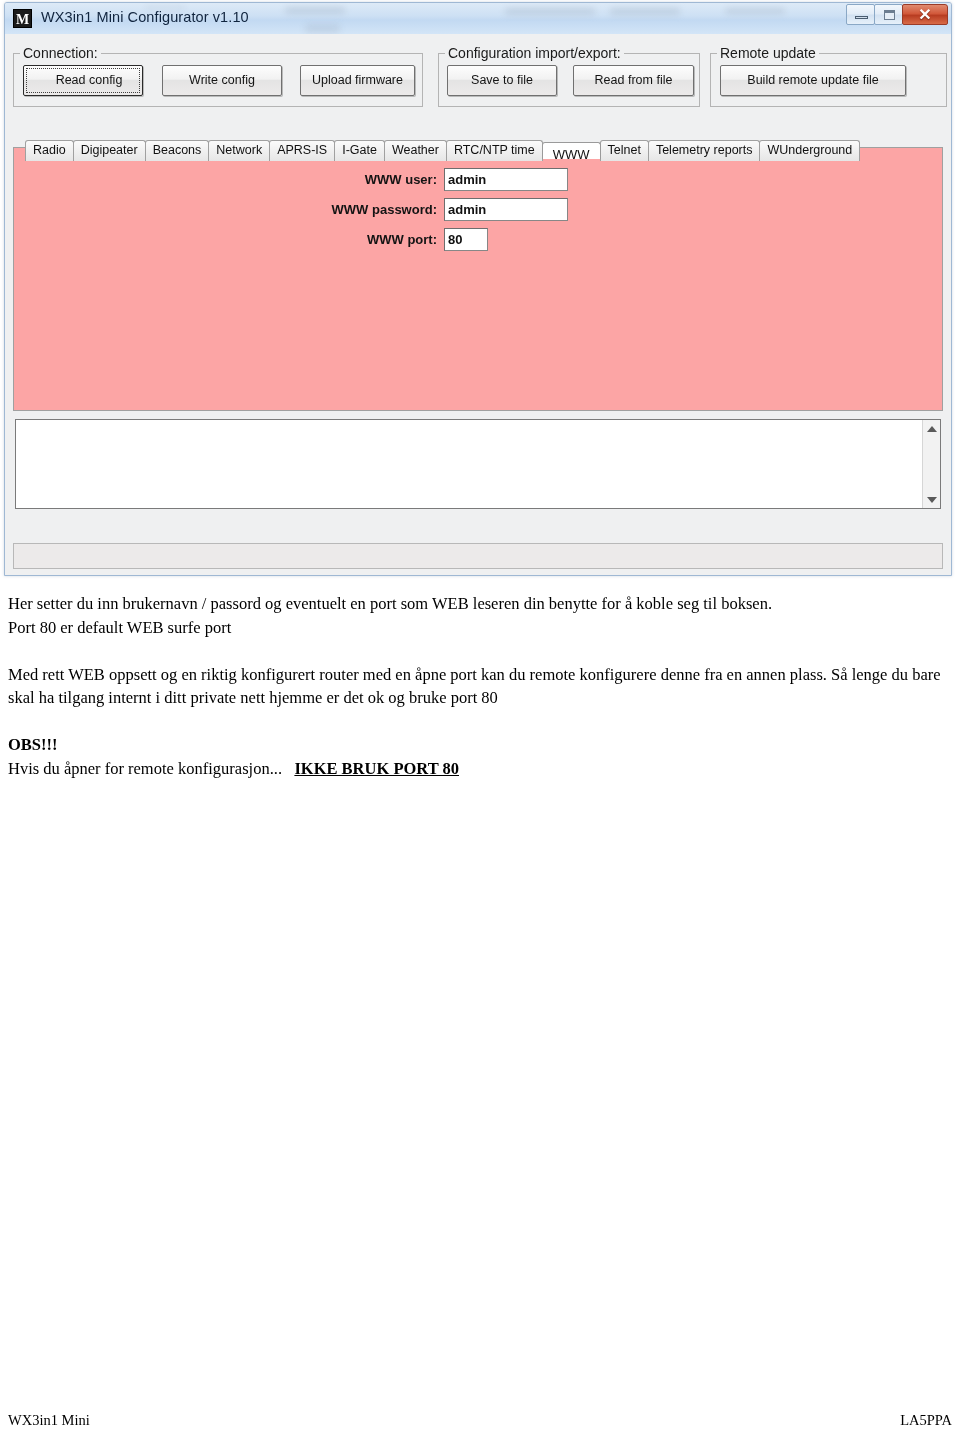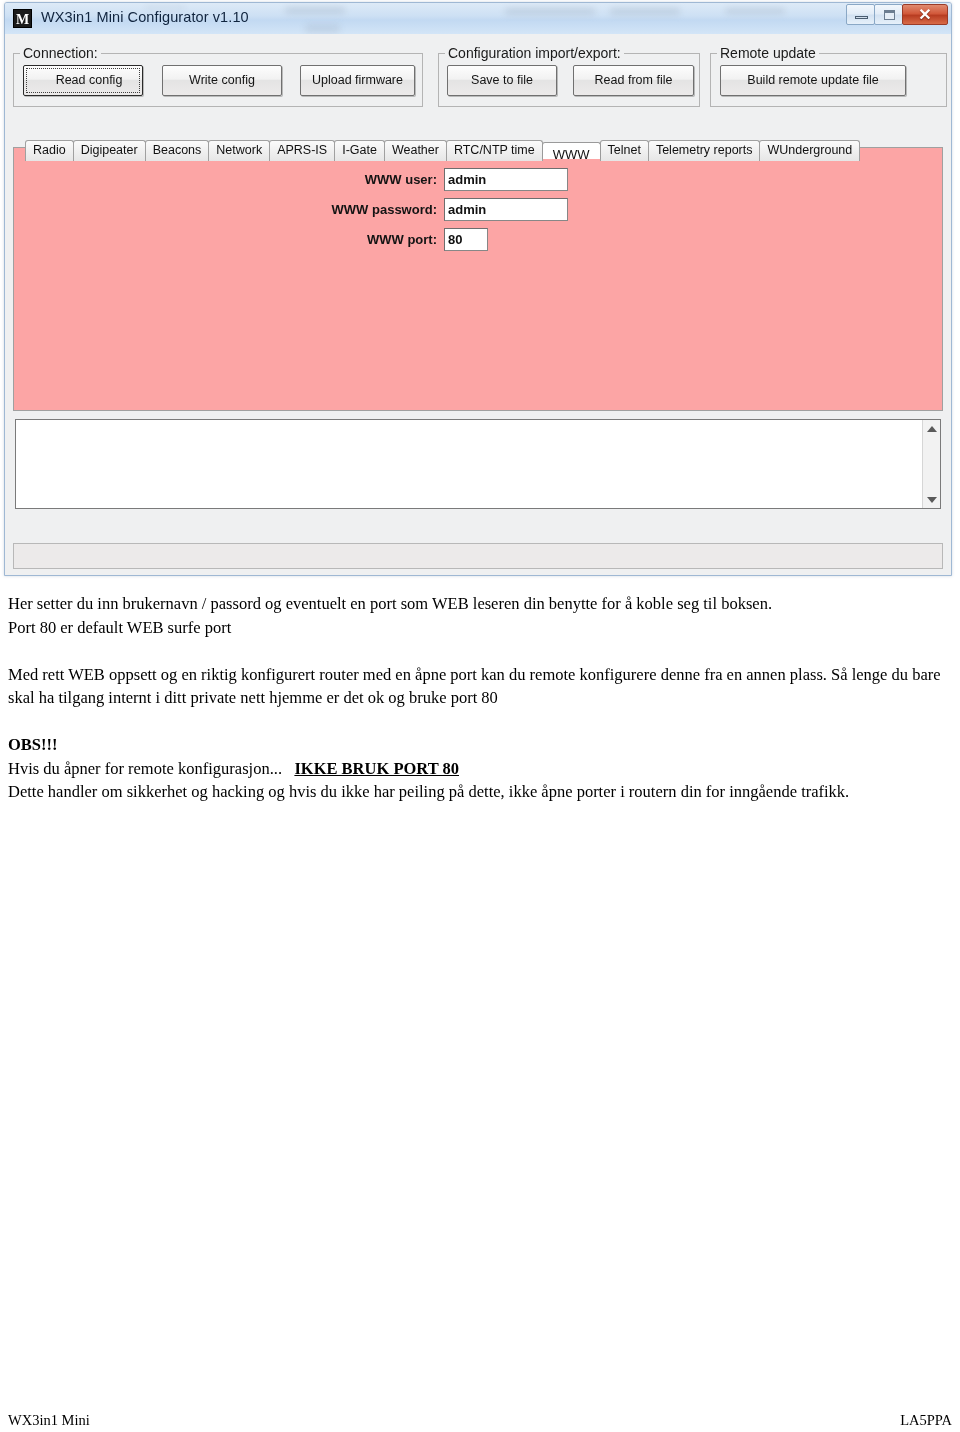--- a/index.html
+++ b/index.html
@@ -501,19 +501,18 @@
   <p>Port 80 er default WEB surfe port</p>
   <p class="blank"></p>
   <p>Med rett WEB oppsett og en riktig konfigurert router med en åpne port kan du remote konfigurere denne fra en annen plass. Så lenge du bare skal ha tilgang internt i ditt private nett hjemme er det ok og bruke port 80</p>
   <p class="blank"></p>
   <p class="bold">OBS!!!</p>
   <p>
     <span>Hvis du åpner for remote konfigurasjon...</span>
     <span>&nbsp;</span>
     <span class="bold-underline">IKKE BRUK PORT 80</span>
   </p>
-  <p>Dette handler om sikkerhet og hacking og hvis du ikke har peiling på dette, ikke åpne porter i routern din for inngående trafikk.</p>
 </div>
 
 <div class="footer">
   <span class="f-left">WX3in1 Mini</span>
   <span class="f-right">LA5PPA</span>
 </div>
 
 </body></html>

